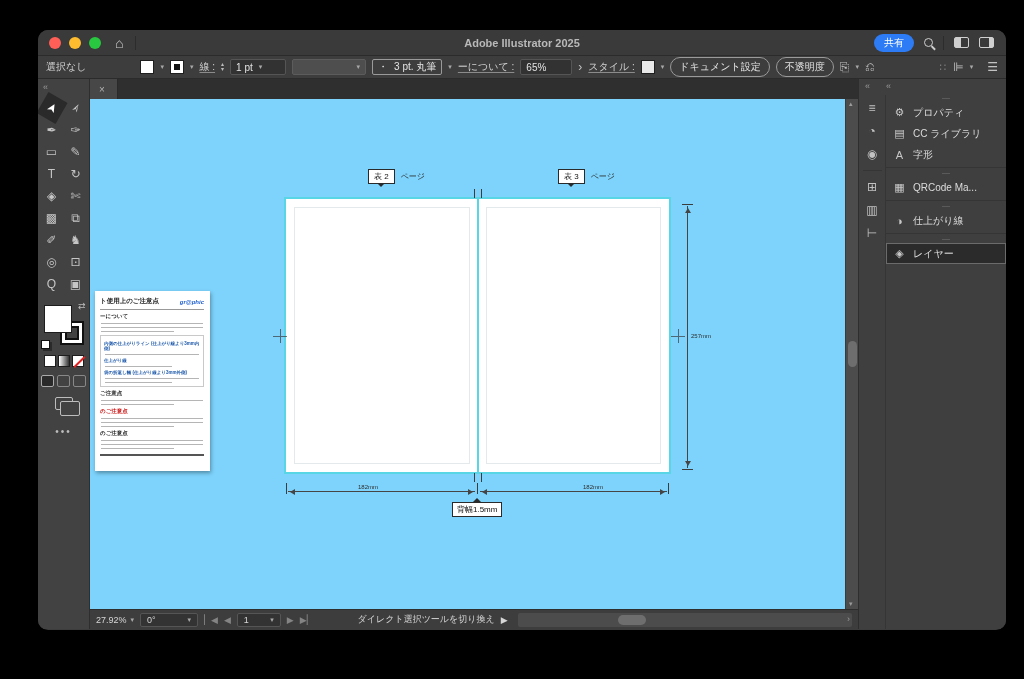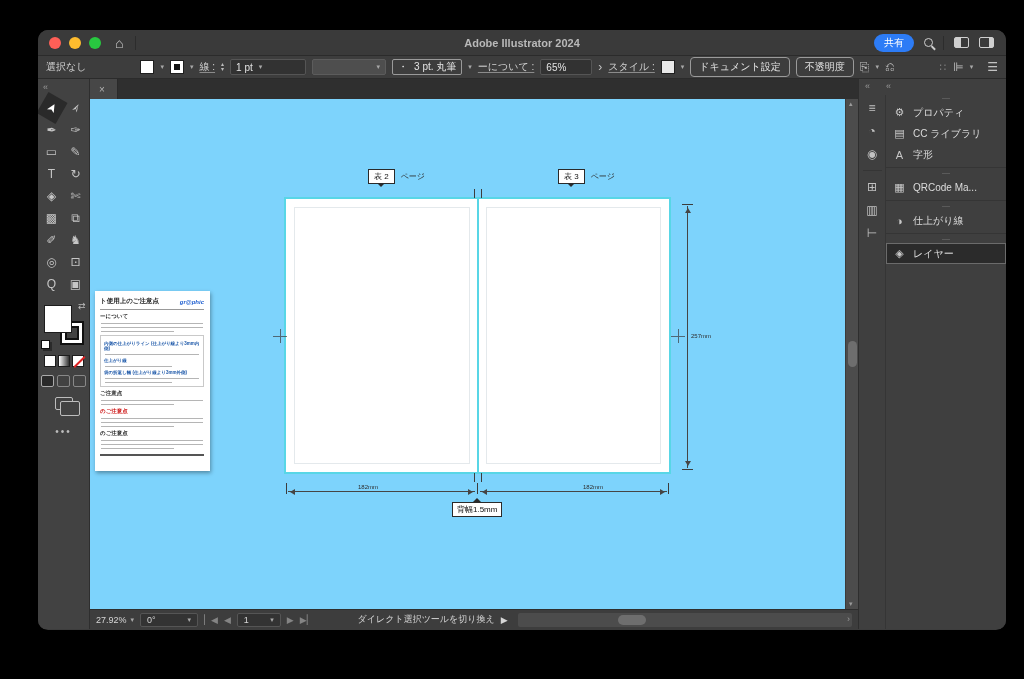--- a/index.html
+++ b/index.html
@@ -32,21 +32,21 @@
   .cb-label { color:#d2d2d2; }
   .cb-label.link { text-decoration:underline; text-underline-offset:2px; text-decoration-color:#8b8b8b; }
   .chev { color:#a8a8a8; font-size:7px; }
   .swatch { width:14px; height:14px; background:#fff; border:1px solid #1f1f1f; display:inline-block; }
   .swatch.stroke { background:#fff; box-shadow:inset 0 0 0 3px #fff, inset 0 0 0 6px #111; }
   .stepper { display:inline-flex; flex-direction:column; line-height:5px; font-size:6px; color:#bbb; }
   .field { background:#323232; border:1px solid #555; height:16px; display:inline-flex; align-items:center;
     padding:0 5px; gap:6px; color:#e3e3e3; border-radius:2px; }
   .field.disabled { background:#4e4e4e; border-color:#5c5c5c; width:74px; justify-content:flex-end; }
   .field.boxed { border-color:#9a9a9a; background:#3d3d3d; }
-  .cb-btn { border:1px solid #9a9a9a; border-radius:4px; padding:2px 8px; color:#e3e3e3; background:#3d3d3d; }
+  .cb-btn { border:1px solid #9a9a9a; border-radius:10px; padding:2px 8px; color:#e3e3e3; background:#3d3d3d; }
   .cb-icon { color:#c2c2c2; font-size:12px; }
   .cb-dim { color:#7c7c7c; font-size:11px; letter-spacing:1px; }
 
   
   .bodyrow { display:flex; height:550px; }
   .leftrail { width:52px; background:#424242; border-right:1px solid #2e2e2e; display:flex; flex-direction:column; }
   .rail-head { height:18px; color:#9a9a9a; font-size:9px; padding:3px 0 0 5px; }
   .tools { display:grid; grid-template-columns:24px 24px; justify-content:center; }
   .tool { width:24px; height:22px; display:flex; align-items:center; justify-content:center;
     color:#c6c6c6; font-size:12px; }
@@ -156,21 +156,21 @@
 <div class="window">
 
   <div class="titlebar">
     <div class="lights">
       <div class="light red"></div>
       <div class="light yellow"></div>
       <div class="light green"></div>
     </div>
     <div class="home">⌂</div>
     <div class="tb-sep"></div>
-    <div class="tb-title">Adobe Illustrator 2024</div>
+    <div class="tb-title">Adobe Illustrator 2025</div>
     <div class="tb-right">
       <div class="share-btn">共有</div>
       <div class="mag"></div>
       <div class="tb-sep" style="margin-left:0"></div>
       <div class="win-icon split"></div>
       <div class="win-icon panel"></div>
     </div>
   </div>
 
   <div class="controlbar">
@@ -178,21 +178,21 @@
     <span style="width:42px"></span>
     <span class="swatch"></span>
     <span class="chev">▾</span>
     <span class="swatch stroke"></span>
     <span class="chev">▾</span>
     <span class="cb-label link">線 :</span>
     <span class="stepper">
         <span>▴</span>
         <span>▾</span>
       </span>
-    <span class="field" style="width:76px">
+    <span class="field" style="width:56px">
       <span>1 pt</span>
         <span class="chev">▾</span>
     </span>
     <span class="field disabled">
         <span class="chev">▾</span>
       </span>
     <span class="field boxed">
       <span>・</span>
       <span>3 pt. 丸筆</span>
     </span>

